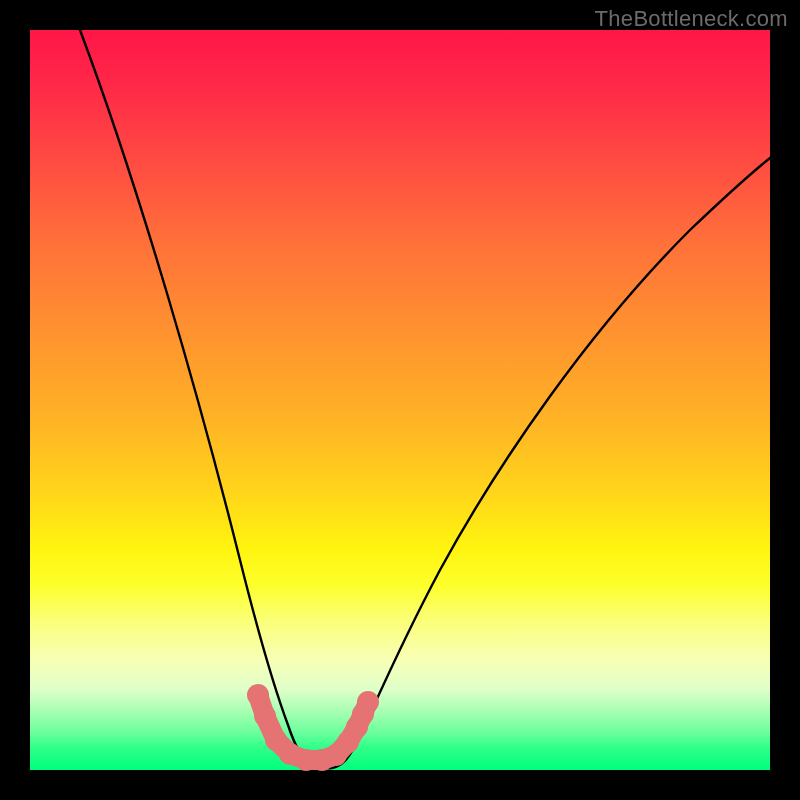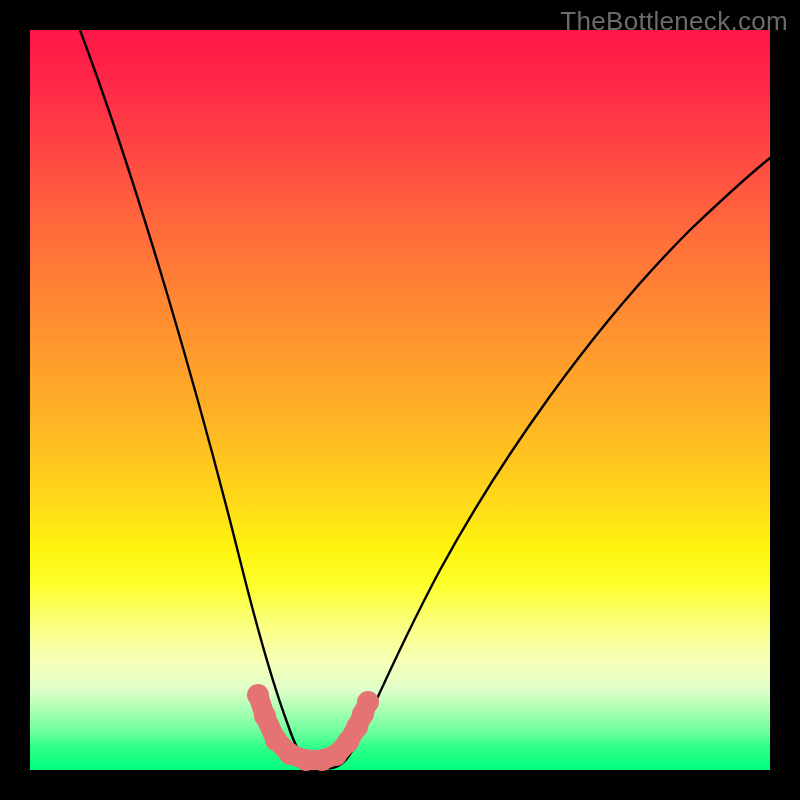--- a/index.html
+++ b/index.html
@@ -44,21 +44,21 @@
       #6aff9c 95%,
       #2fff89 97%,
       #00ff7e 100%
     );
   }
   .watermark {
     position: absolute;
     top: 6px;
     right: 12px;
     color: #6b6b6b;
-    font-size: 26px;
+    font-size: 22px;
     font-weight: 500;
     letter-spacing: 0.3px;
     user-select: none;
   }
   svg.curve {
     position: absolute;
     left: 30px;
     top: 30px;
     width: 740px;
     height: 740px;

